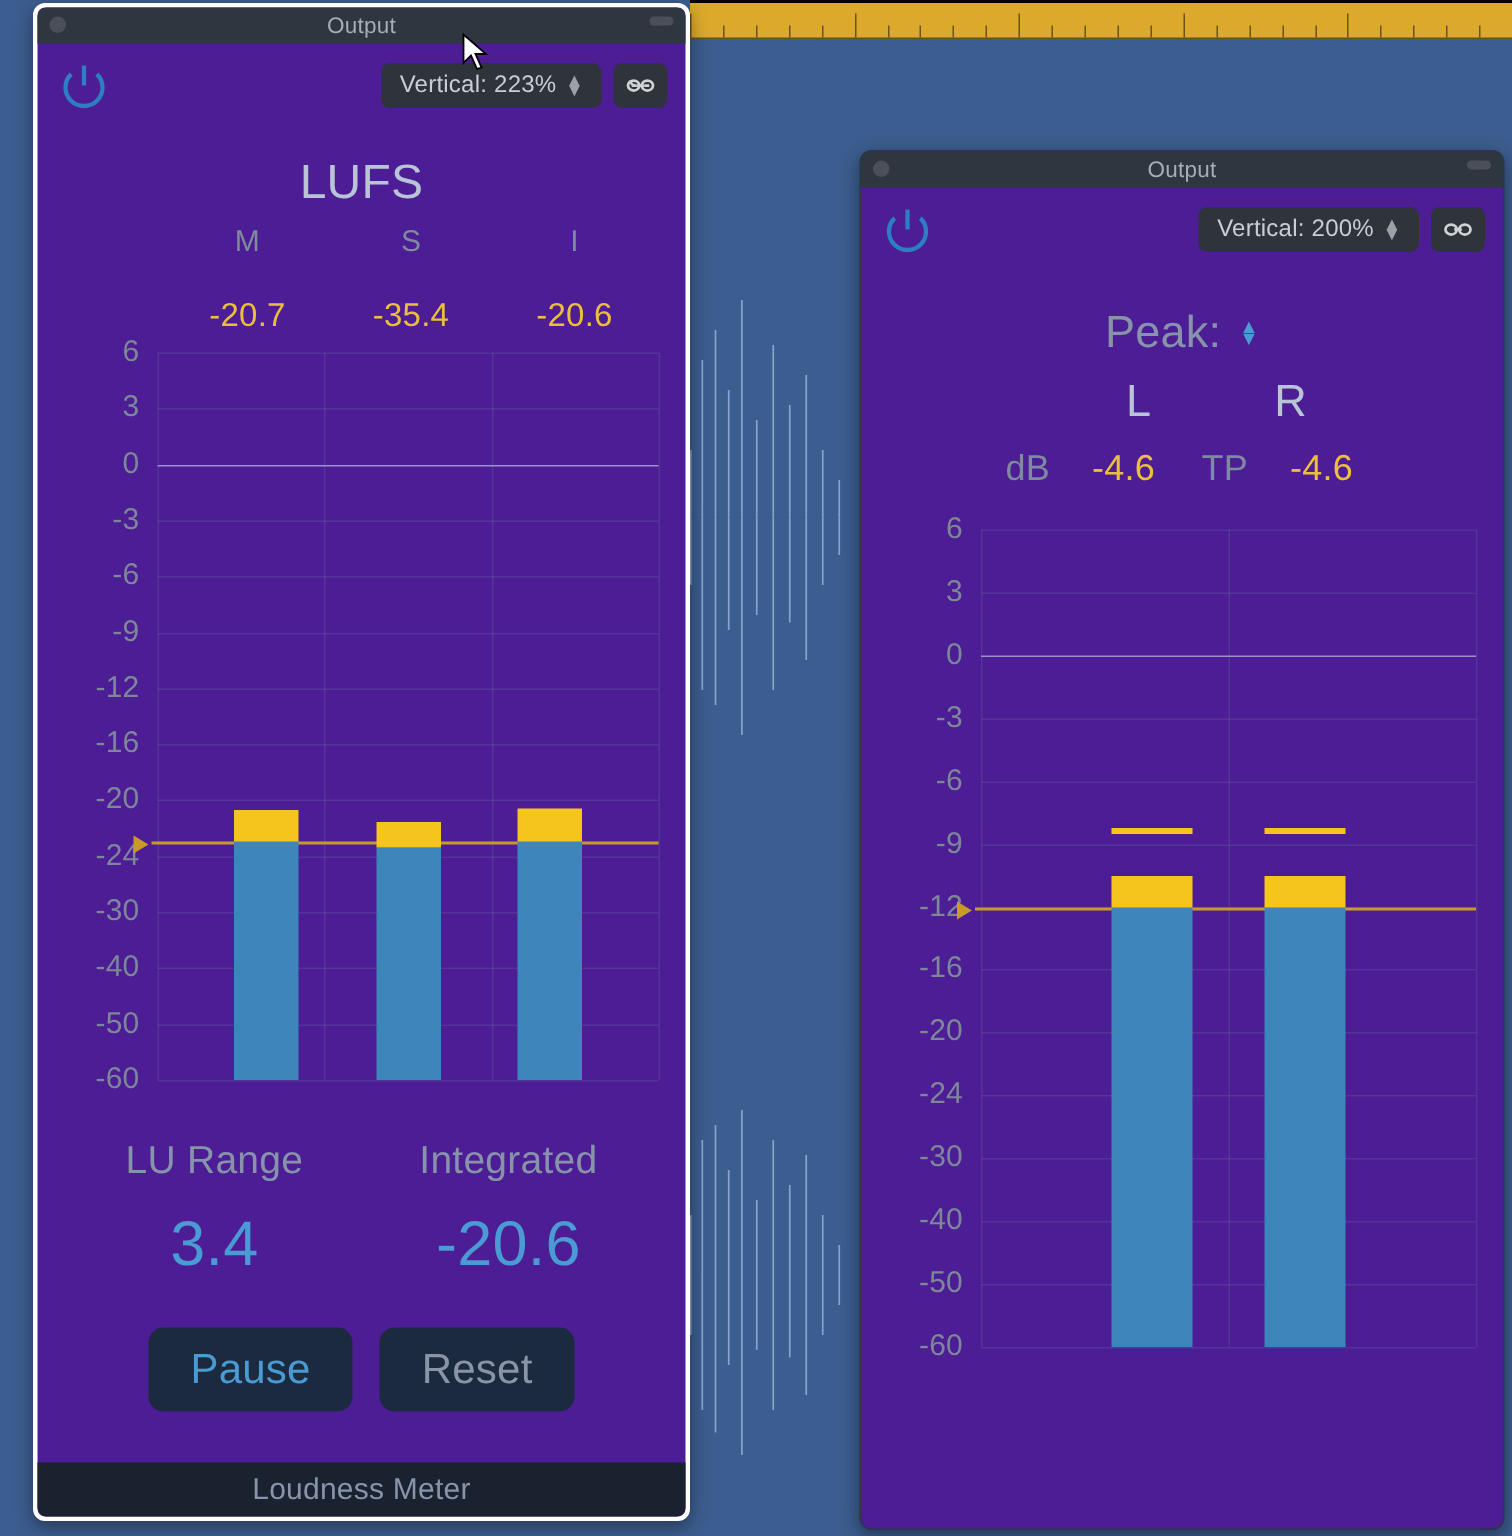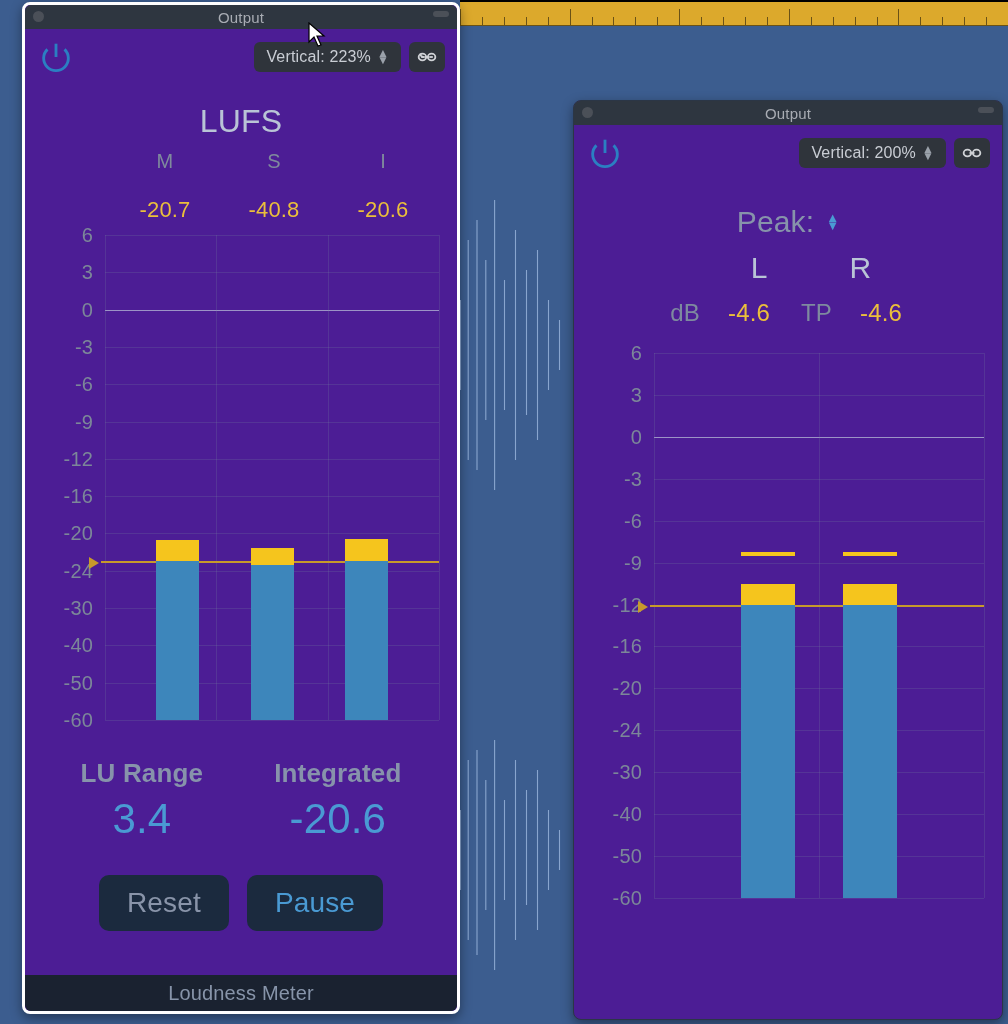--- a/index.html
+++ b/index.html
@@ -66,22 +66,22 @@
 
   .bars-row { position: absolute; left: 62px; right: 0; bottom: 0; height: 100%; display: flex; justify-content: space-evenly; align-items: flex-end; }
   .bar { width: 43px; position: relative; }
   .bar .fill { position: absolute; left: 0; right: 0; bottom: 0; background: #3d86bb; }
   .bar .cap { position: absolute; left: 0; right: 0; background: #f5c51d; }
   .peak-mark { position: absolute; left: 0; right: 0; height: 4px; background: #f5c51d; }
 
   
   .bottom-left { padding: 28px 20px; display: flex; justify-content: space-around; }
   .metric { text-align: center; }
-  .metric .lab { color: #8793ab; font-size: 26px; font-weight: 700; }
-  .metric .num { color: #4a9ad3; font-size: 42px; margin-top: 6px; font-weight: 400; }
+  .metric .lab { color: #8793ab; font-size: 26px; font-weight: 400; }
+  .metric .num { color: #4a9ad3; font-size: 42px; margin-top: 16px; font-weight: 400; }
   .btn-row { display: flex; justify-content: center; gap: 18px; margin-top: 4px; }
   .btn { background: #1b2a3e; padding: 12px 28px; border-radius: 10px; font-size: 28px; font-weight: 400; }
   .btn.pause { color: #4a9ad3; }
   .btn.reset { color: #8994a9; }
 
   .footer { height: 36px; background: #1a2230; display: flex; align-items: center; justify-content: center; color: #8794a9; font-size: 20px; border-bottom-left-radius: 6px; border-bottom-right-radius: 6px; margin-top: auto; }
 
   
   .level-line { margin: 24px 0 8px 0; display: flex; align-items: center; justify-content: center; gap: 12px; font-size: 30px; }
   .level-line .lab { color: #8793ab; }
@@ -213,21 +213,21 @@
   </div>
 
   <div class="title-big">LUFS</div>
   <div class="cols" style="margin-left:66px;">
     <div class="h">M</div>
     <div class="h">S</div>
     <div class="h">I</div>
   </div>
   <div class="vals-row" style="margin-left:66px;">
     <div class="v">-20.7</div>
-    <div class="v">-40.8</div>
+    <div class="v">-35.4</div>
     <div class="v">-20.6</div>
   </div>
 
   <div class="chart left-chart">
     <div class="ylabels" id="left-ylabels">
         <span style="top: 0px;">6</span>
         <span style="top: 37.3077px;">3</span>
         <span style="top: 74.6154px;">0</span>
         <span style="top: 111.923px;">-3</span>
         <span style="top: 149.231px;">-6</span>
@@ -283,22 +283,22 @@
       <div class="lab">LU Range</div>
       <div class="num">3.4</div>
     </div>
     <div class="metric">
       <div class="lab">Integrated</div>
       <div class="num">-20.6</div>
     </div>
   </div>
 
   <div class="btn-row">
+    <div class="btn pause">Pause</div>
     <div class="btn reset">Reset</div>
-    <div class="btn pause">Pause</div>
   </div>
 
   <div class="footer">Loudness Meter</div>
 </div>
 
 <div class="panel right">
   <div class="titlebar">
     <span class="dot l"></span>
     <span class="t">Output</span>
     <span class="dot r"></span>

